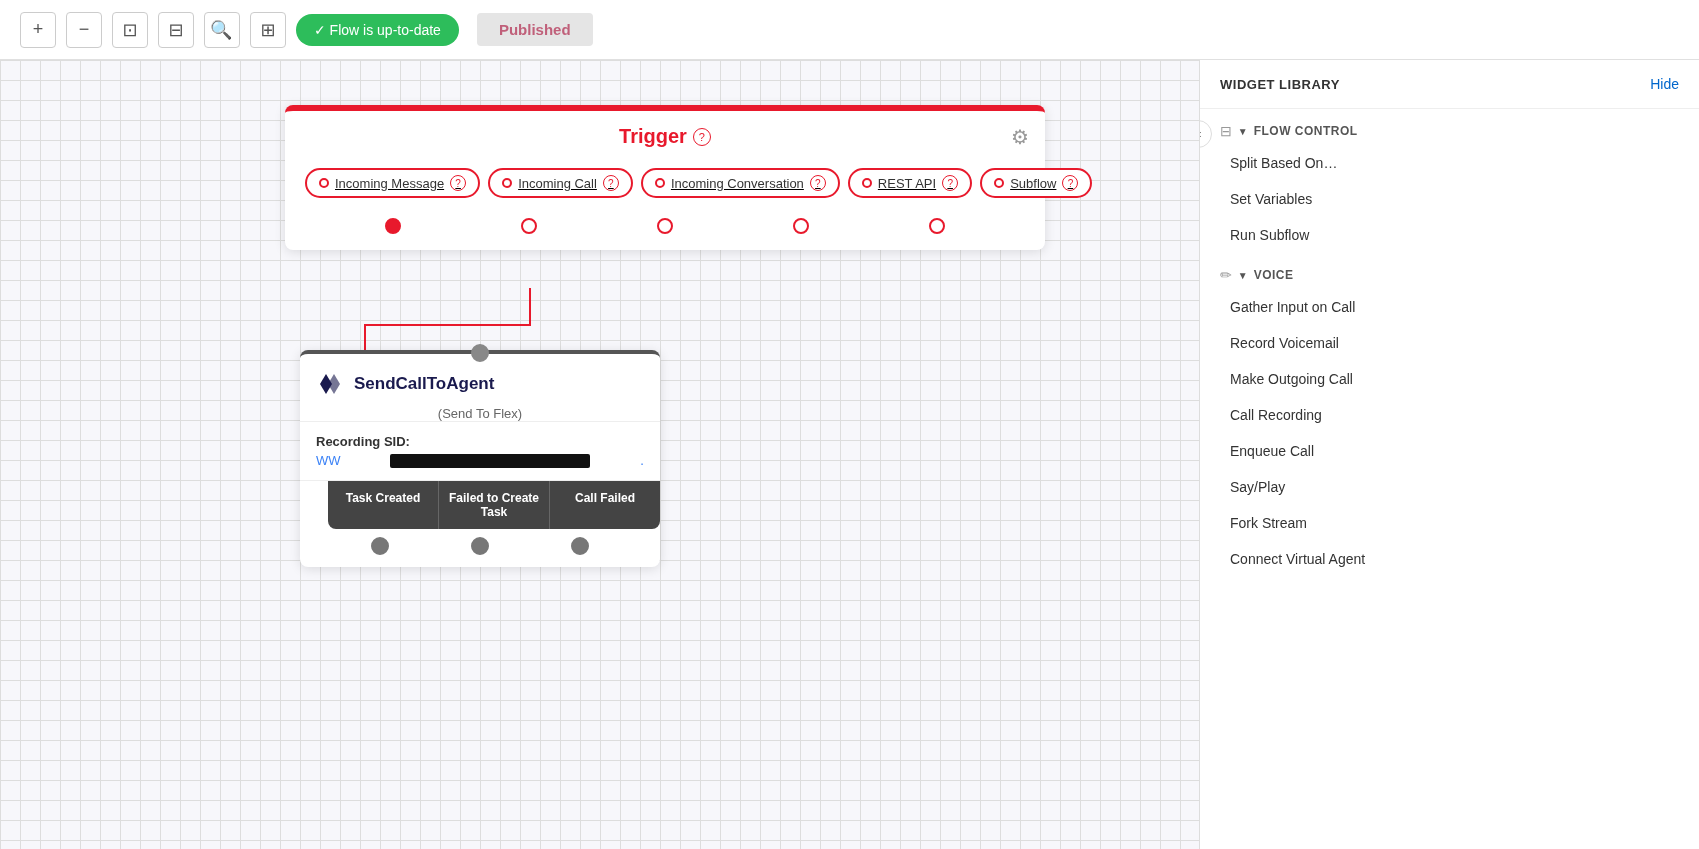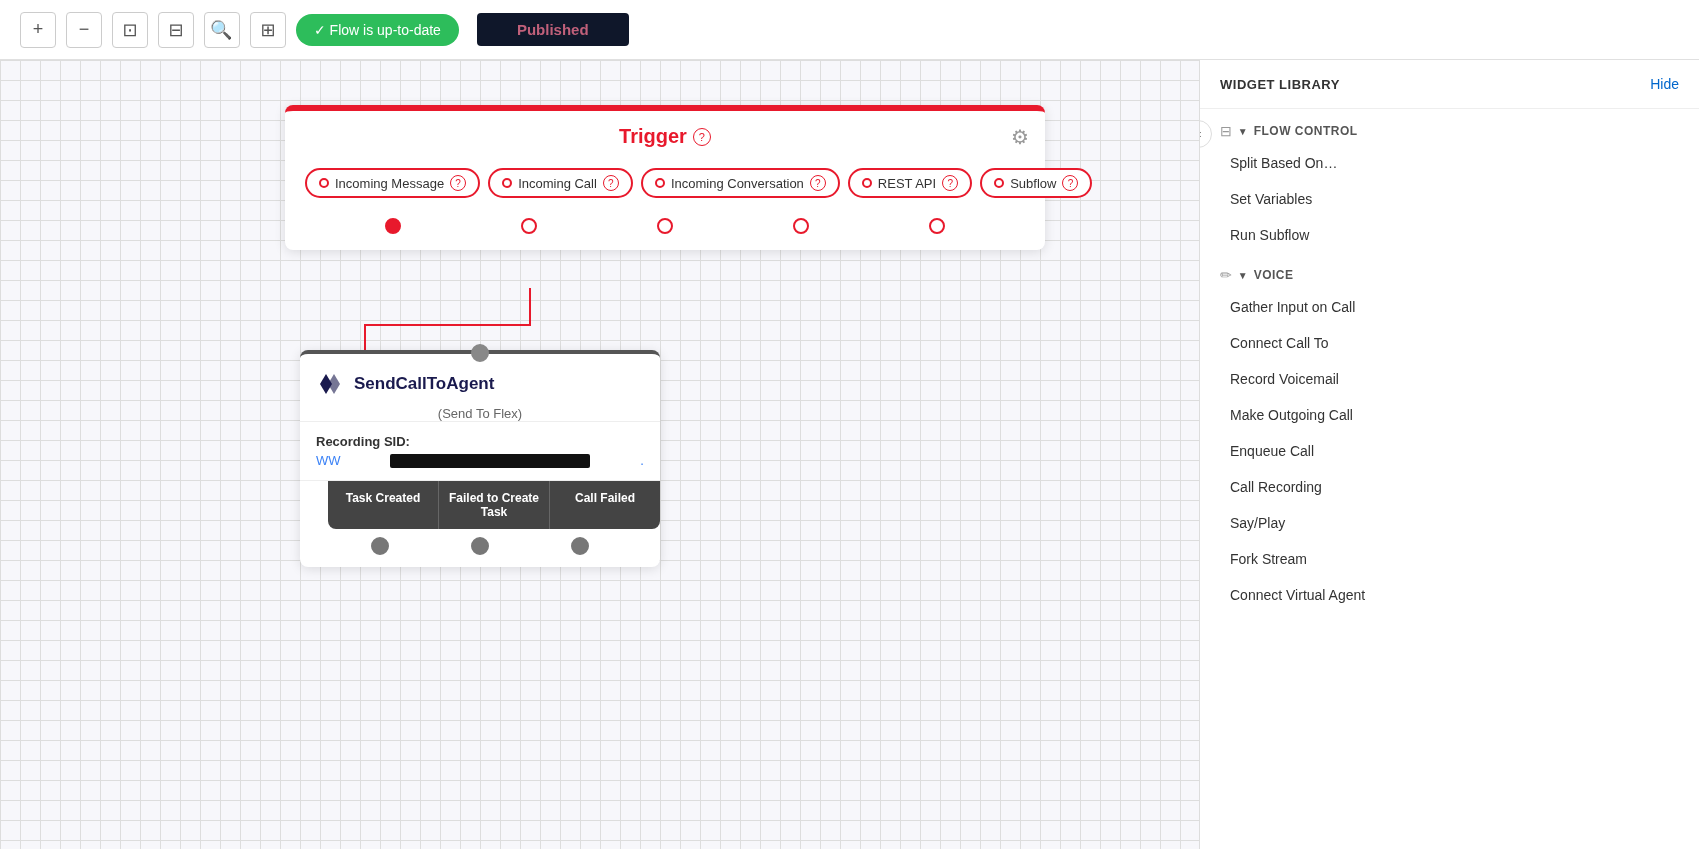--- a/index.html
+++ b/index.html
@@ -40,25 +40,25 @@
       color: #fff;
       border: none;
       border-radius: 20px;
       padding: 8px 18px;
       font-size: 14px;
       font-weight: 500;
       cursor: pointer;
       display: flex; align-items: center; gap: 6px;
     }
     .published-btn {
-      background: #0f172a;
+      background: #e5e5e5;
       color: #c0607a;
       border: none;
       border-radius: 4px;
-      padding: 8px 40px;
+      padding: 8px 22px;
       font-size: 15px;
       font-weight: 600;
       cursor: pointer;
       margin-left: 8px;
     }
 
     
     #canvas {
       position: absolute;
       top: 60px; left: 0;
@@ -112,20 +112,21 @@
       font-size: 20px;
       color: #999;
       cursor: pointer;
     }
     .trigger-triggers {
       display: flex;
       align-items: center;
       justify-content: space-around;
       padding: 10px 20px 20px;
       gap: 8px;
+      text-decoration: underline;
     }
     .trigger-pill {
       display: flex;
       align-items: center;
       gap: 6px;
       border: 2px solid #e8192c;
       border-radius: 20px;
       padding: 5px 12px;
       font-size: 13px;
       font-weight: 500;
@@ -476,22 +477,21 @@
     <div class="widget-item">Run Subflow</div>
   </div>
 
   <div class="section-header">
     <span class="section-icon">✏</span>
     <span class="section-arrow">▼</span>
     <span class="section-title">VOICE</span>
   </div>
   <div>
     <div class="widget-item">Gather Input on Call</div>
-    <div class="widget-item">Connect Call To</div>
     <div class="widget-item">Record Voicemail</div>
     <div class="widget-item">Make Outgoing Call</div>
+    <div class="widget-item">Call Recording</div>
     <div class="widget-item">Enqueue Call</div>
-    <div class="widget-item">Call Recording</div>
     <div class="widget-item">Say/Play</div>
     <div class="widget-item">Fork Stream</div>
     <div class="widget-item">Connect Virtual Agent</div>
   </div>
 </div>
 
 </body></html>

